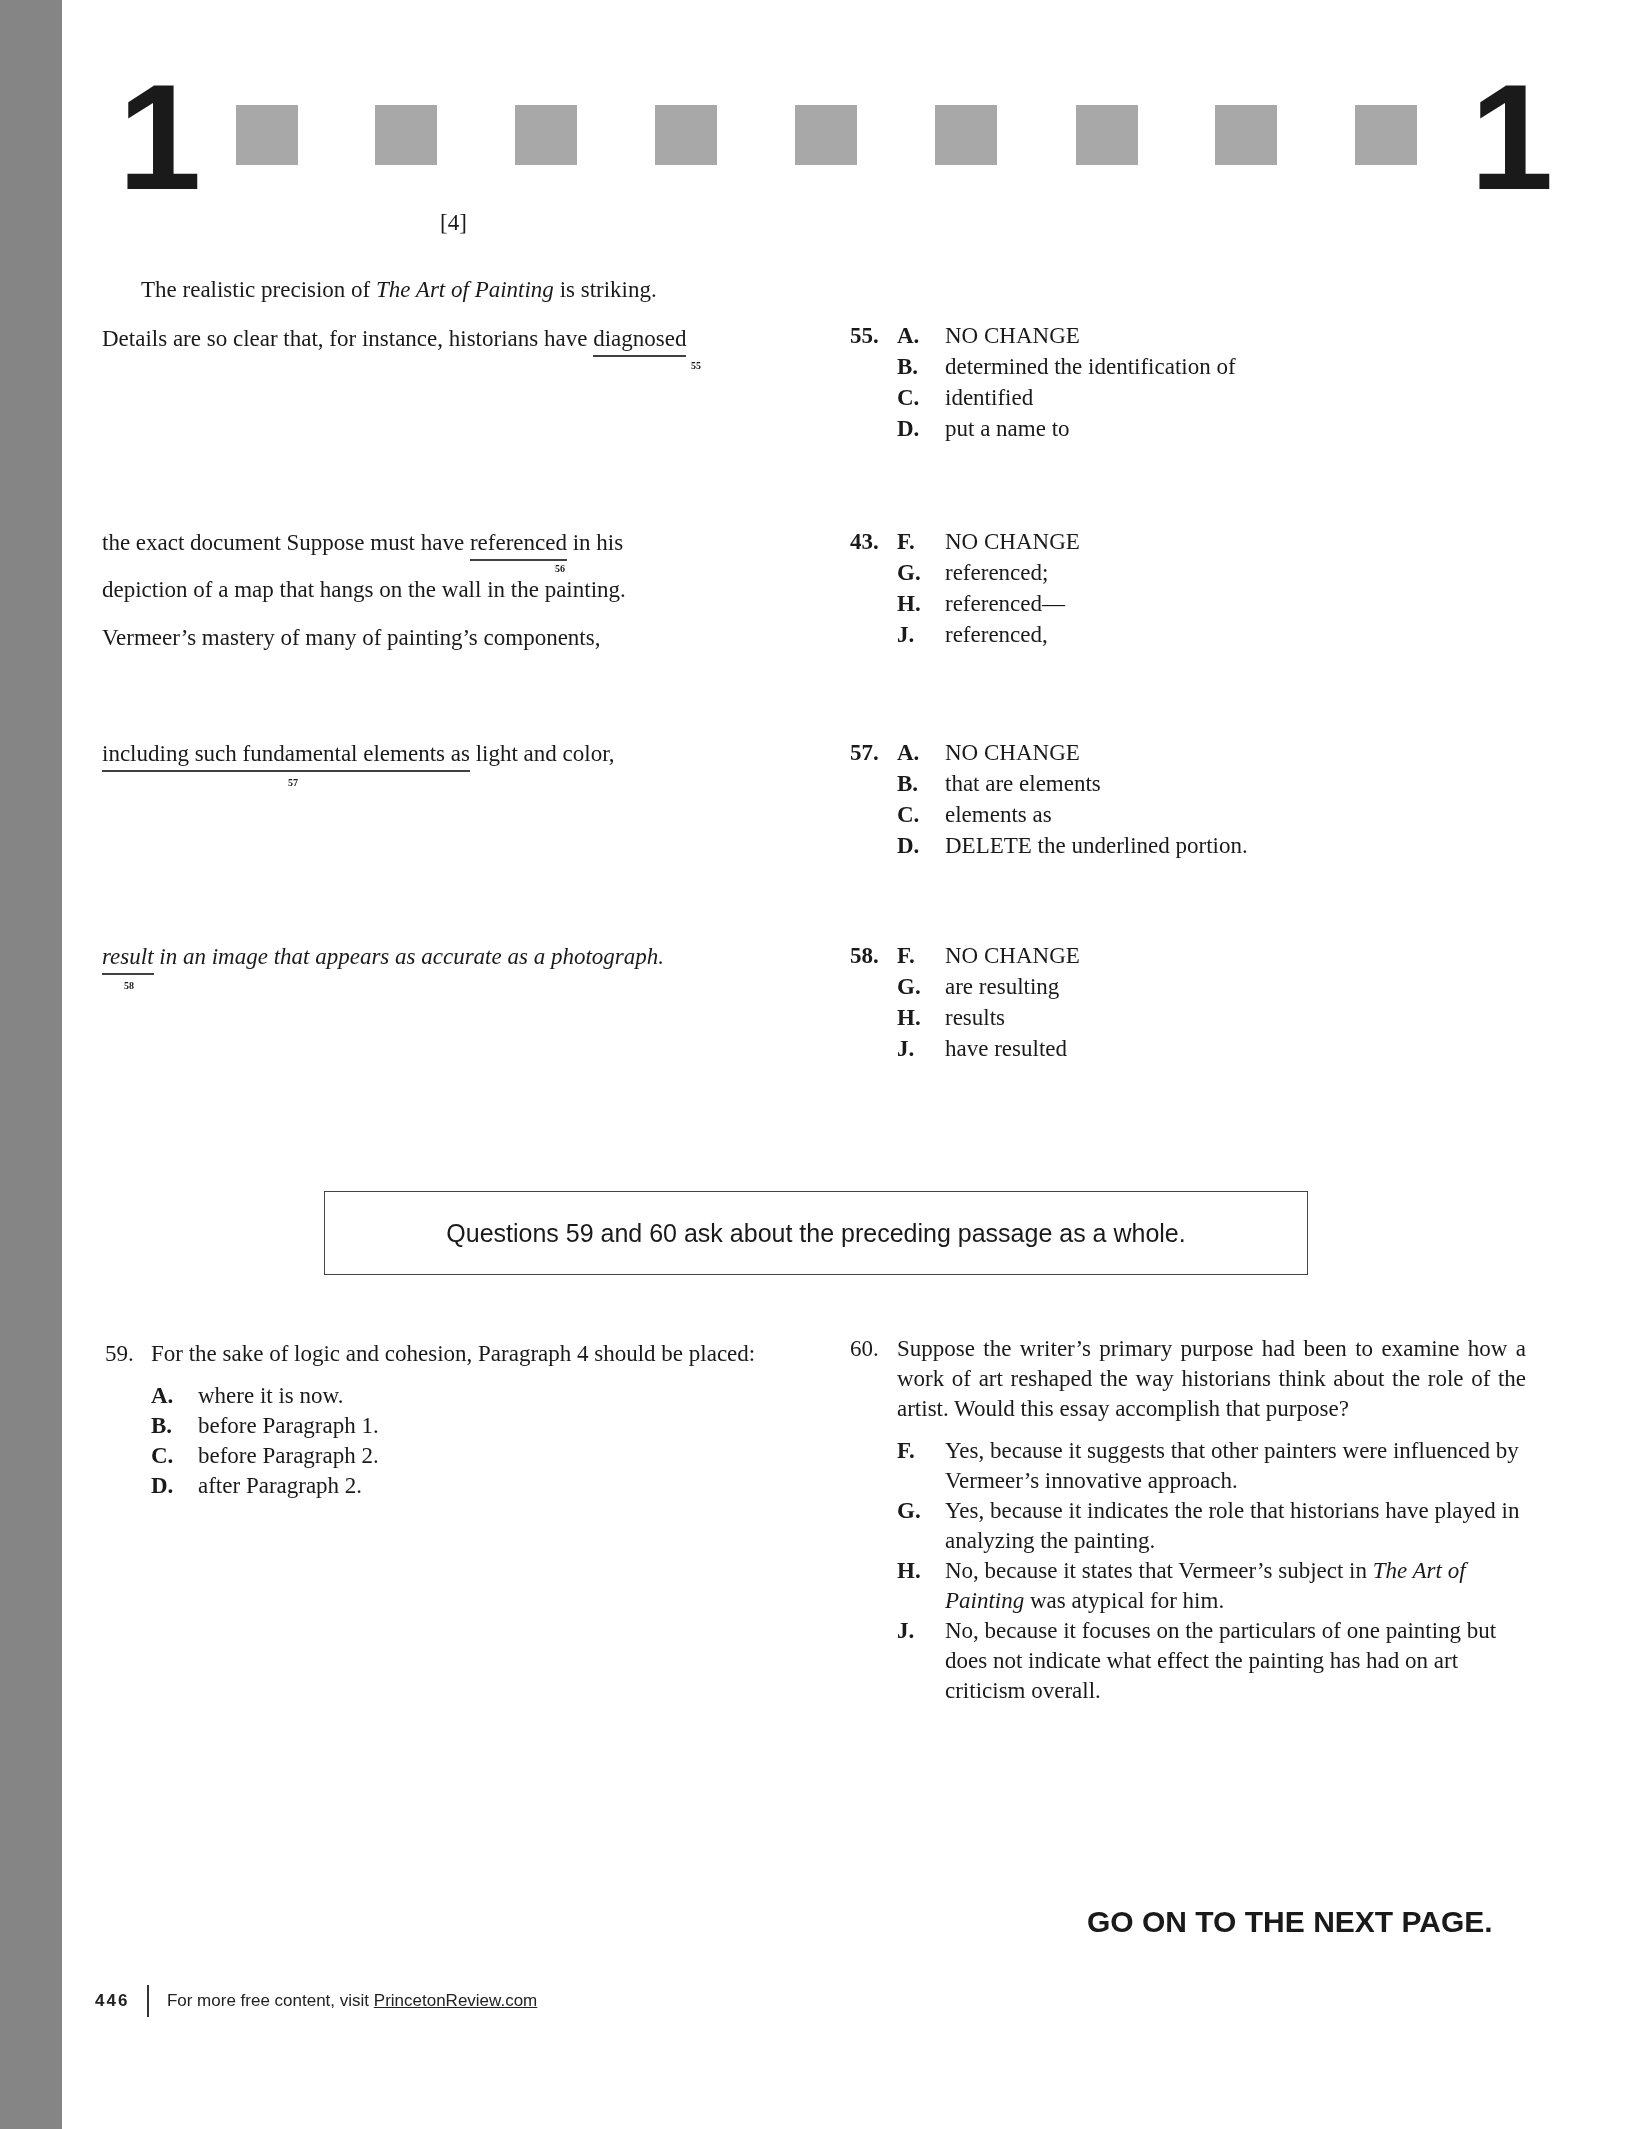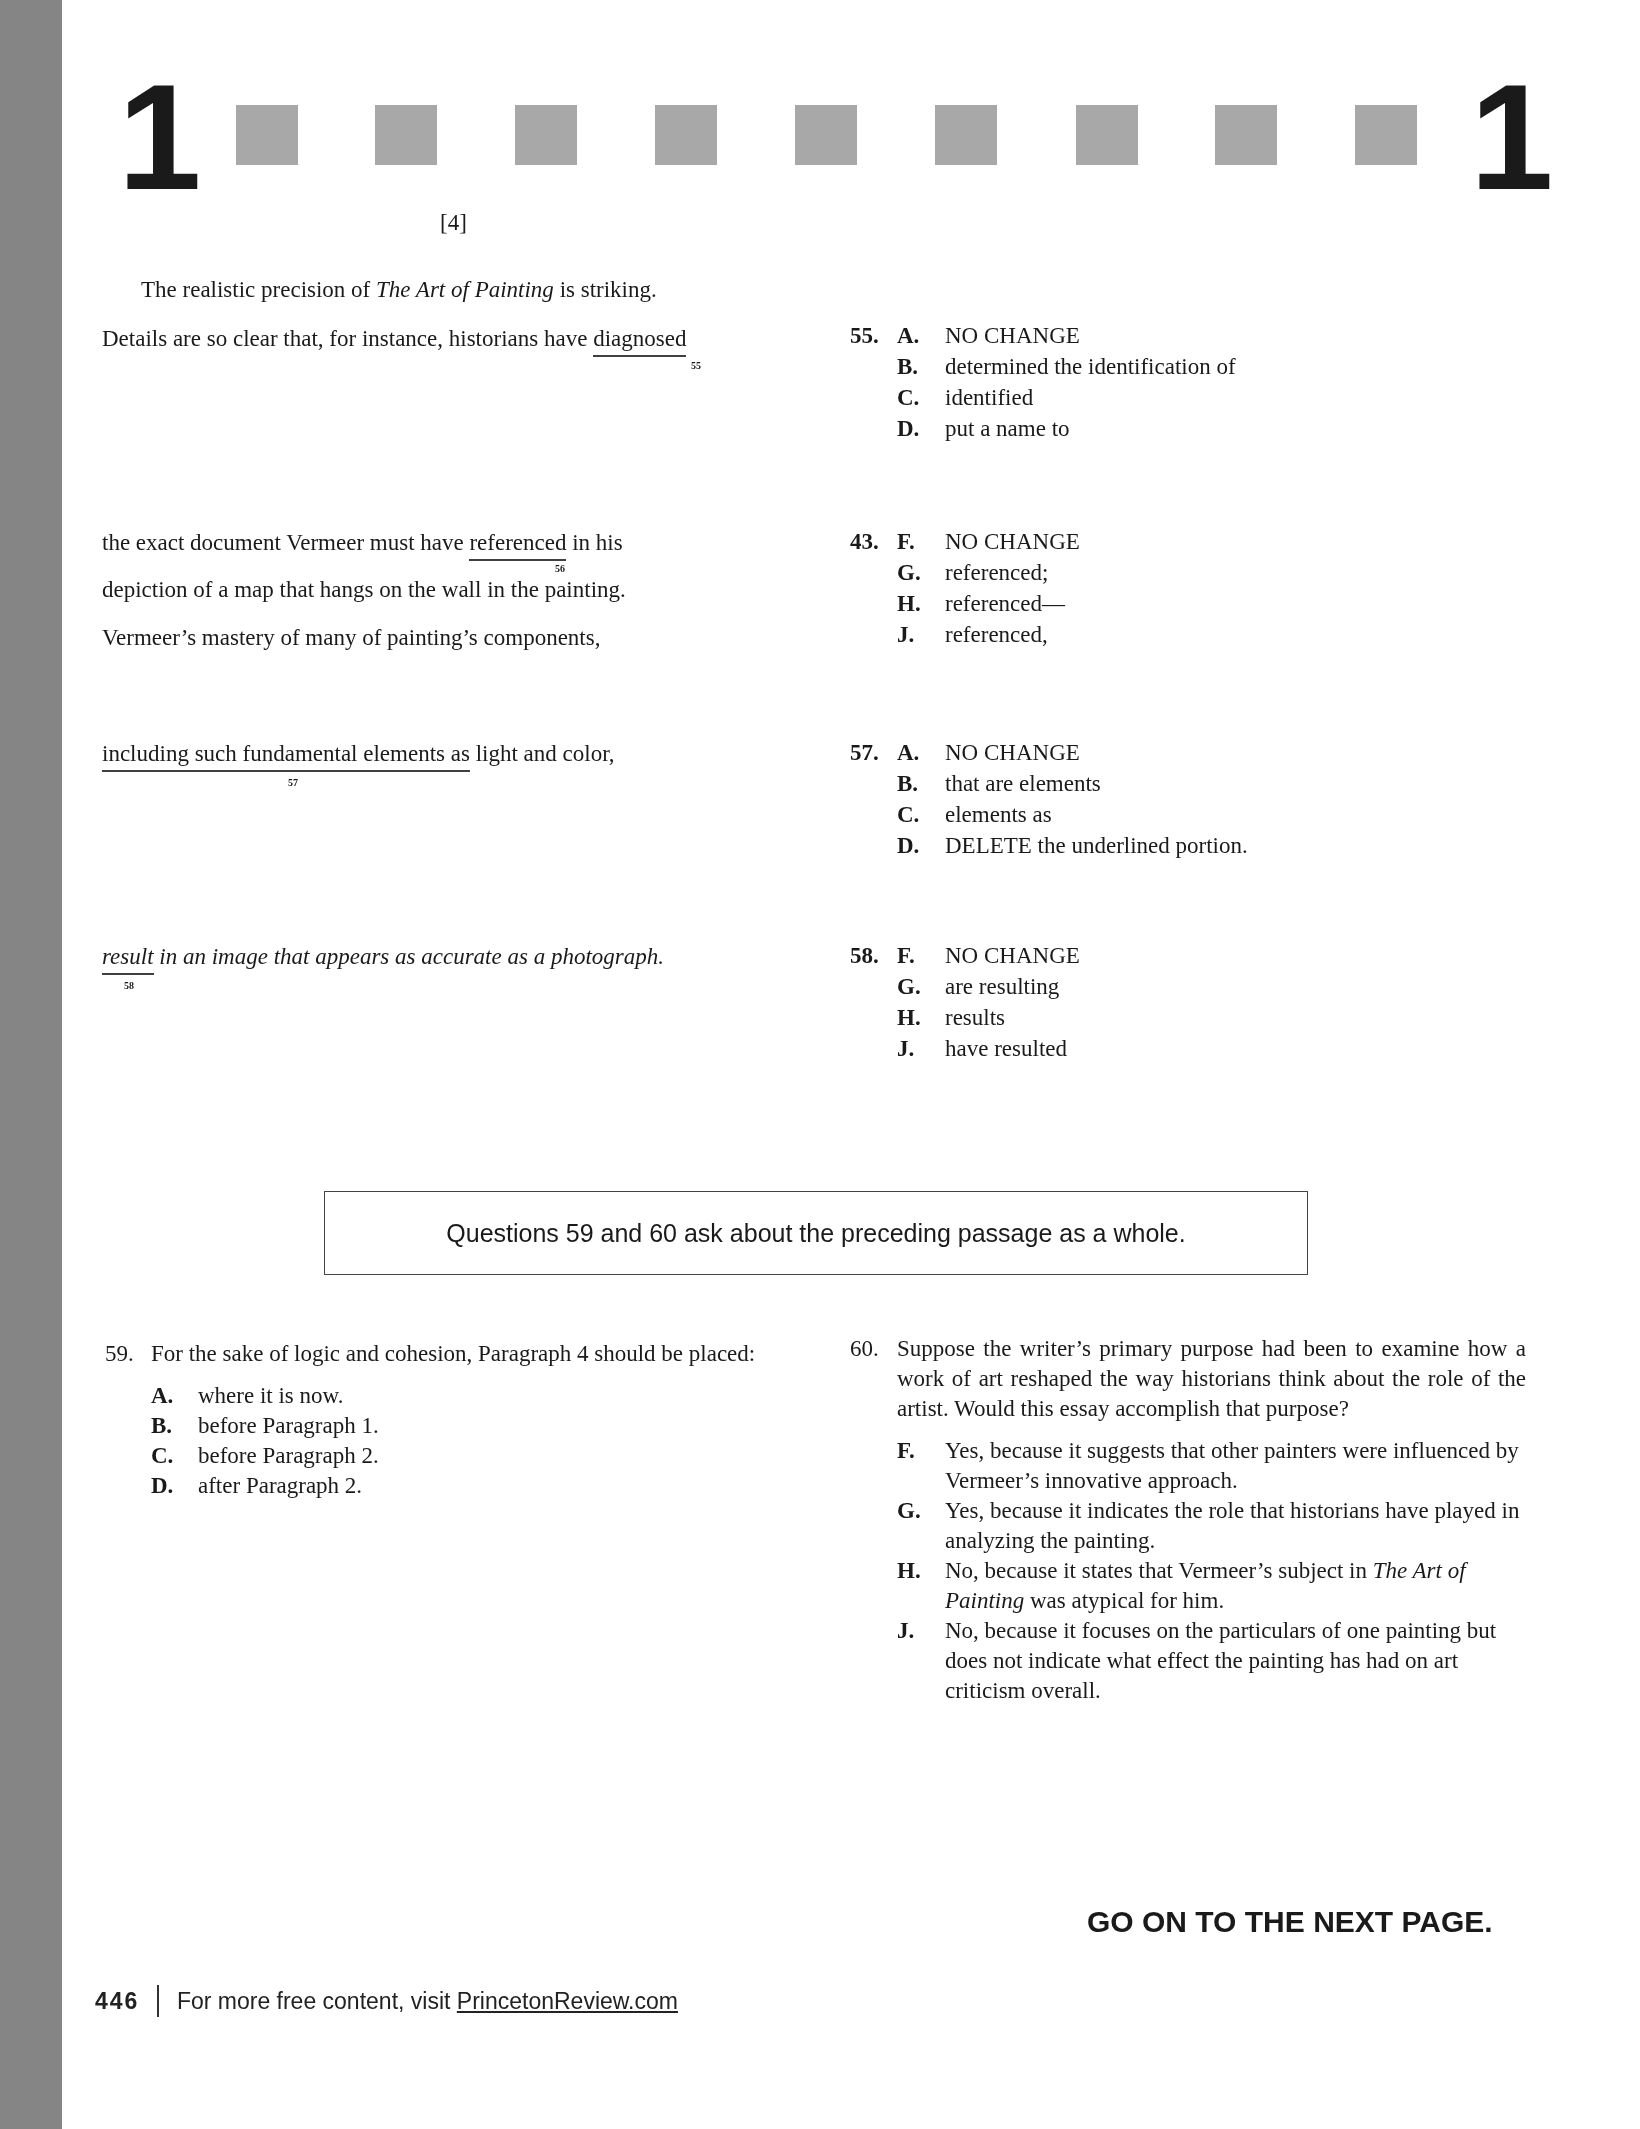--- a/index.html
+++ b/index.html
@@ -24,21 +24,21 @@
   .q { position:absolute; font-size:23px; line-height:30px; }
   .q .stem { display:flex; text-align:justify; }
   .q .stem .n { font-weight:normal; flex:0 0 auto; }
   .q .choices { margin-top:12px; }
   .q .choice { display:flex; }
   .q .choice .l { font-weight:bold; flex:0 0 auto; }
   .q .choice .t { flex:1; }
   .goon { position:absolute; left:1087px; top:1905px; font-family:"Liberation Sans", "DejaVu Sans", sans-serif;
           font-weight:bold; font-size:30px; color:#1a1a1a; }
   .footer { position:absolute; left:95px; top:1985px; display:flex; align-items:center;
-            font-family:"Liberation Sans", "DejaVu Sans", sans-serif; font-size:23px; color:#222;text-align:center; }
+            font-family:"Liberation Sans", "DejaVu Sans", sans-serif; font-size:17px; color:#222;text-align:center; }
   .footer .pg { font-weight:bold; letter-spacing:2px; }
   .footer .sep { width:1.5px; height:32px; background:#333; margin:0 18px; }
   .footer a { color:#222; text-decoration:underline; }
   i { font-style:italic; }
 </style>
 </head>
 <body>
 
 <div class="sidebar"></div>
 
@@ -59,21 +59,21 @@
 <div class="abs passage" style="left:141px; top:278px;">
   <span>The realistic precision of </span><i>The Art of Painting</i><span> is striking.</span>
 </div>
 
 <div class="abs passage" style="left:102px; top:327px;">
   <span>Details are so clear that, for instance, historians have </span><span class="ul">diagnosed</span>
 </div>
 <div class="qnum" style="left:691px; top:360px;">55</div>
 
 <div class="abs passage" style="left:102px; top:531px;">
-  <span>the exact document Vermeer must have </span><span class="ul">referenced</span><span> in his</span>
+  <span>the exact document Suppose must have </span><span class="ul">referenced</span><span> in his</span>
 </div>
 <div class="qnum" style="left:555px; top:563px;">56</div>
 
 <div class="abs passage" style="left:102px; top:578px;">depiction of a map that hangs on the wall in the painting.</div>
 <div class="abs passage" style="left:102px; top:626px;">Vermeer’s mastery of many of painting’s components,</div>
 
 <div class="abs passage" style="left:102px; top:742px;">
   <span class="ul">including such fundamental elements as</span><span> light and color,</span>
 </div>
 <div class="qnum" style="left:288px; top:777px;">57</div>

